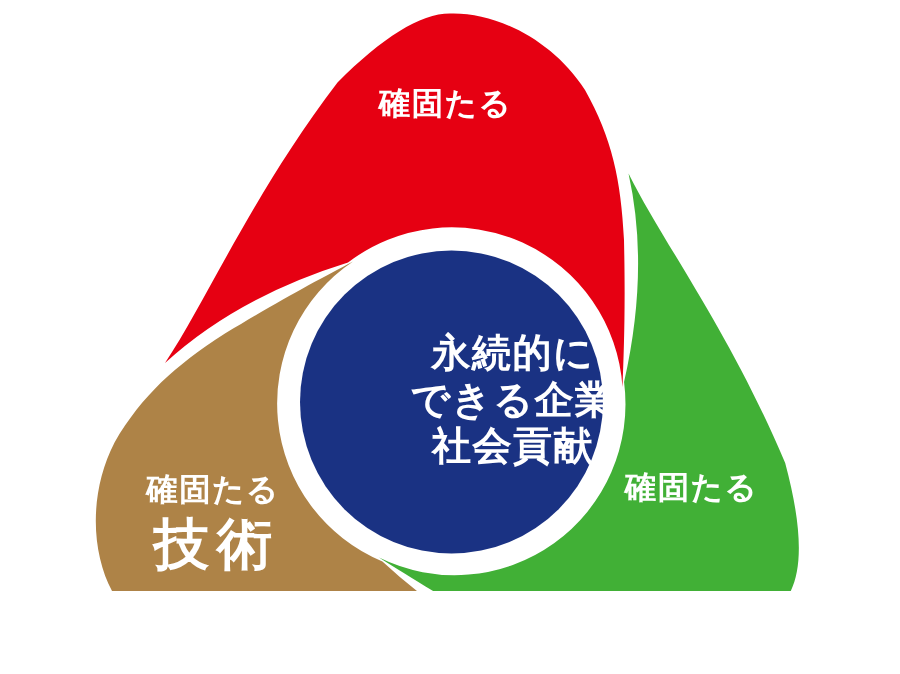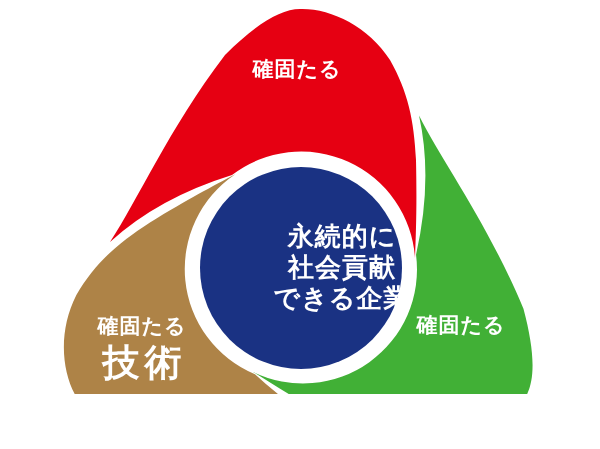--- a/index.html
+++ b/index.html
@@ -81,17 +81,17 @@
     <div class="prefix">確固たる</div>
     <div class="main">技術</div>
   </div>
 
   <div class="petal-label label-trust">
     <div class="prefix">確固たる</div>
   </div>
 
   <div class="center-statement">
     <div>永続的に</div>
+    <div>できる企業</div>
     <div>社会貢献</div>
-    <div>できる企業</div>
   </div>
 
 </div>
 
 </body></html>

